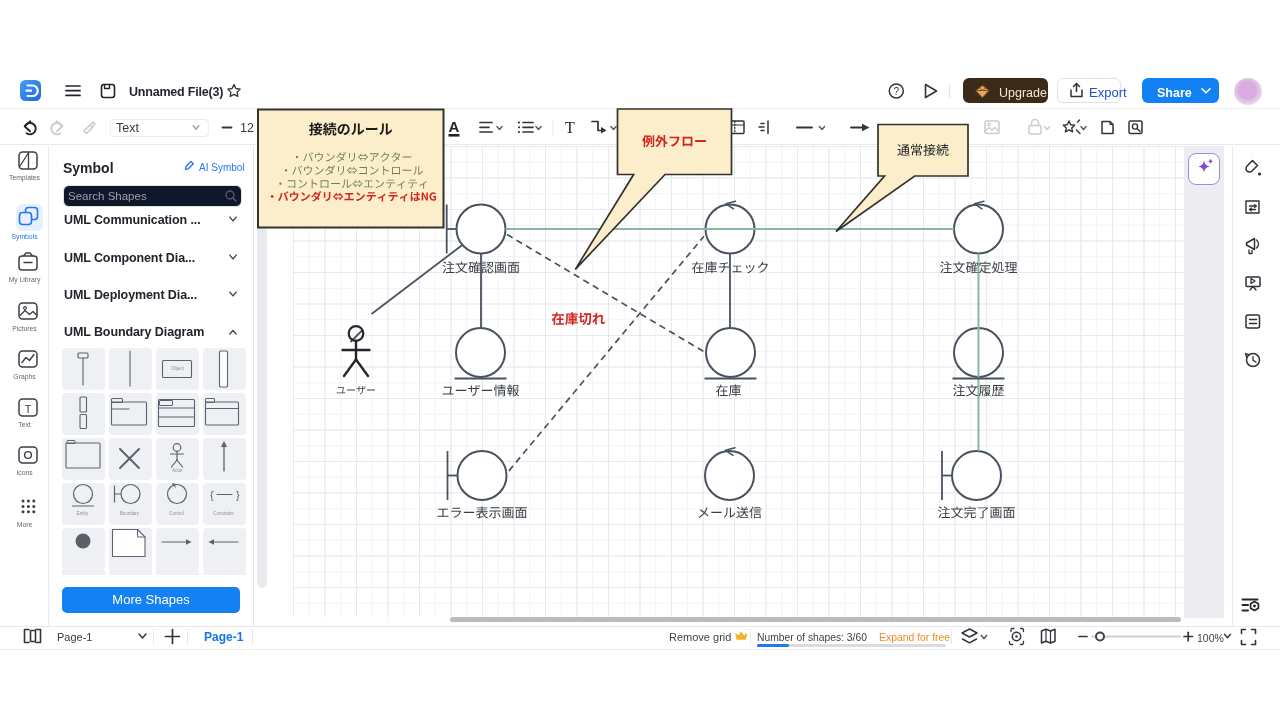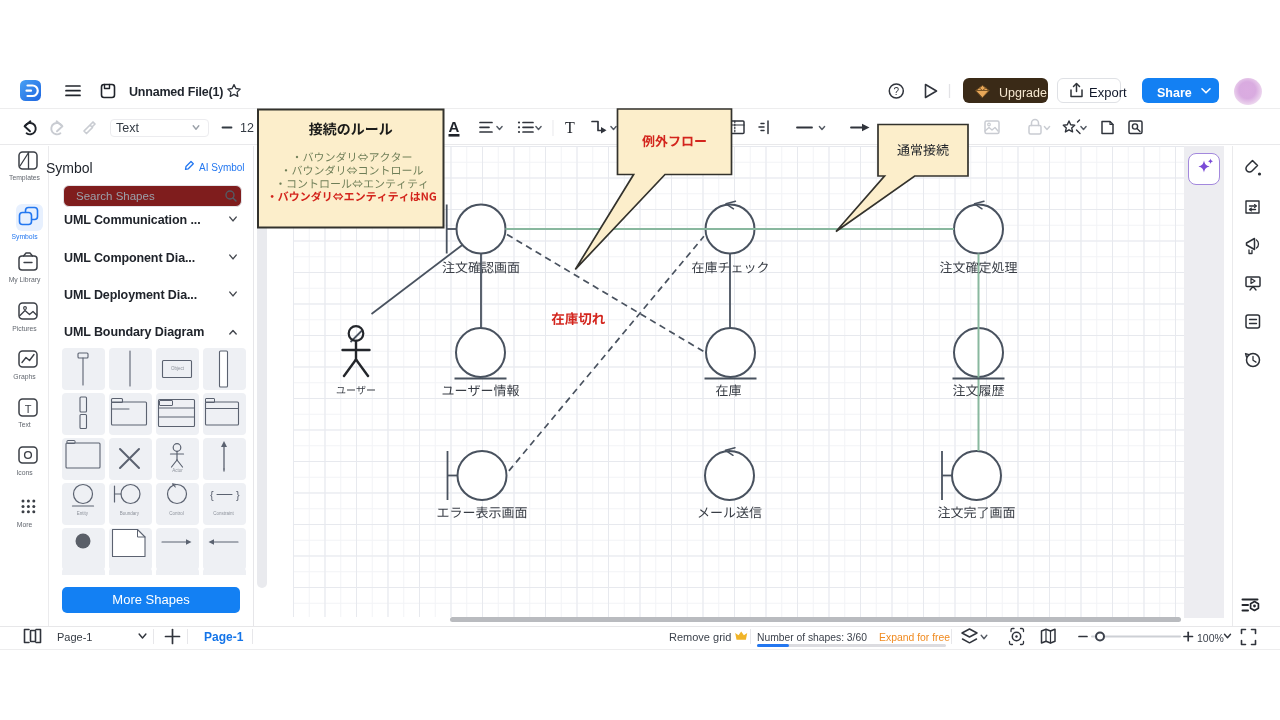--- a/index.html
+++ b/index.html
@@ -23,65 +23,65 @@
 #aibtn{left:1188px;top:153px;width:32px;height:32px;background:#fff;border:1.5px solid #a388dd;border-radius:8px}
 #rrail{left:1232px;top:146px;width:48px;height:480px;background:#fff;border-left:1px solid #eaeaec}
 #statusbar{left:0;top:626px;width:1280px;height:24px;background:#fff;border-top:1px solid #e7e7e9;border-bottom:1px solid #ededee}
 .vsep{position:absolute;width:1px;background:#e7e7ea}
 .btn{position:absolute;border-radius:6px;font-size:13px}
 #upgrade{left:963px;top:78px;width:85px;height:25px;background:#3a2a17;color:#f6e8d0}
 #export{left:1057px;top:78px;width:64px;height:25px;background:#fff;border:1px solid #dfe1e5;color:#2f3338}
 #share{left:1142px;top:78px;width:77px;height:25px;background:#1380f3;color:#fff}
 #moreshapes{left:62px;top:587px;width:178px;height:26px;background:#1380f3;border-radius:5px;color:#fff;
  font-size:13px;text-align:center;line-height:26px}
-#search{left:63px;top:185px;width:179px;height:22px;border:1px solid #e4e4e8;border-radius:6px;background:#7f1d1d;
- font-size:11.5px;color:#9ba1ab;line-height:20px;padding-left:12px}
+#search{left:63px;top:185px;width:179px;height:22px;border:1px solid #e4e4e8;border-radius:6px;background:#0f172a;
+ font-size:11.5px;color:#9ba1ab;line-height:20px;padding-left:4px}
 .sect{position:absolute;font-weight:bold;font-size:12.5px;color:#20242b;left:64px;letter-spacing:-0.1px}
 .cell{position:absolute;width:43px;height:42px;background:#eef0f4;border-radius:4px}
 .rlab{position:absolute;font-size:6.8px;color:#62676f;width:49px;text-align:center;left:0}
 .slab{position:absolute;font-size:4.5px;color:#8d929b;text-align:center}
 </style></head><body>
 <div id="titlebar" class="ab" style=""></div>
 <div id="toolbar" class="ab" style=""></div>
 <div id="rail" class="ab" style=""></div>
 <div id="panel" class="ab" style=""></div>
 <div id="canvas" class="ab" style="">
     <div id="grid"></div>
   </div>
 <div id="pscroll" class="ab" style=""></div>
 <div id="hscroll" class="ab" style=""></div>
 <div id="aistrip" class="ab" style=""></div>
 <div id="aibtn" class="ab" style=""></div>
 <div id="rrail" class="ab" style=""></div>
 <div id="statusbar" class="ab" style=""></div>
-<div class="txt" style="left:129px;top:84.5px;font-size:12.5px;color:#1f242c;font-weight:bold;letter-spacing:-0.2px">Unnamed File(1)</div>
+<div class="txt" style="left:129px;top:84.5px;font-size:12.5px;color:#1f242c;font-weight:bold;letter-spacing:-0.2px">Unnamed File(3)</div>
 <div id="upgrade" class="btn"></div>
 <div id="export" class="btn"></div>
 <div id="share" class="btn"></div>
 <div class="txt" style="left:999px;top:85.5px;font-size:12.5px;color:#f6e8d0;font-weight:normal;">Upgrade</div>
-<div class="txt" style="left:1089px;top:85px;font-size:13px;color:#0f172a;font-weight:normal;">Export</div>
+<div class="txt" style="left:1089px;top:85px;font-size:13px;color:#1d4ed8;font-weight:normal;">Export</div>
 <div class="txt" style="left:1157px;top:85.5px;font-size:12.5px;color:#ffffff;font-weight:bold;">Share</div>
 <div class="ab" style="left:1234px;top:78px;width:28px;height:27px;border-radius:50%;background:radial-gradient(circle at 48% 45%, #dbace1 0%, #d9abe0 40%, #ecd5ee 70%, rgba(255,255,255,0) 97%)"></div>
 <div class="ab" style="left:110px;top:119px;width:99px;height:18px;border:1px solid #ececef;border-radius:4px"></div>
 <div class="txt" style="left:116px;top:121px;font-size:12.5px;color:#333a43;font-weight:normal;">Text</div>
 <div class="txt" style="left:240px;top:121px;font-size:12.5px;color:#333a43;font-weight:normal;">12</div>
 <div class="txt" style="left:57px;top:630.5px;font-size:11px;color:#343a42;font-weight:normal;">Page-1</div>
 <div class="txt" style="left:204px;top:630px;font-size:12px;color:#1474e8;font-weight:bold;">Page-1</div>
 <div class="vsep" style="left:153px;top:629px;height:15px"></div>
 <div class="vsep" style="left:187px;top:629px;height:15px"></div>
 <div class="vsep" style="left:252px;top:629px;height:15px"></div>
 <div class="txt" style="left:669px;top:631px;font-size:11px;color:#3c424c;font-weight:normal;">Remove grid</div>
 <div class="vsep" style="left:750px;top:629px;height:15px"></div>
 <div class="txt" style="left:757px;top:631.5px;font-size:10.3px;color:#3c424c;font-weight:normal;">Number of shapes: 3/60</div>
 <div class="ab" style="left:757px;top:644px;width:189px;height:2.5px;background:#dcdce0;border-radius:2px"></div>
 <div class="ab" style="left:757px;top:644px;width:32px;height:2.5px;background:#2377f0;border-radius:2px"></div>
 <div class="txt" style="left:879px;top:631.5px;font-size:10.4px;color:#f08a1f;font-weight:normal;">Expand for free</div>
 <div class="vsep" style="left:951px;top:629px;height:15px"></div>
 <div class="txt" style="left:1197px;top:631.5px;font-size:10.5px;color:#3c424c;font-weight:normal;">100%</div>
-<div class="txt" style="left:46px;top:159.5px;font-size:14px;color:#1d2129;font-weight:normal;">Symbol</div>
+<div class="txt" style="left:63px;top:159.5px;font-size:14px;color:#1d2129;font-weight:bold;">Symbol</div>
 <div class="txt" style="left:199px;top:161.5px;font-size:10px;color:#2377f0;font-weight:normal;">AI Symbol</div>
 <div id="search" class="ab">Search Shapes</div>
 <div class="sect" style="top:213px">UML Communication ...</div>
 <div class="sect" style="top:251px">UML Component Dia...</div>
 <div class="sect" style="top:288px">UML Deployment Dia...</div>
 <div class="sect" style="top:325px">UML Boundary Diagram</div>
 <div id="moreshapes" class="ab">More Shapes</div>
 <div class="cell" style="left:61.5px;top:348px"></div>
 <div class="cell" style="left:108.5px;top:348px"></div>
 <div class="cell" style="left:155.5px;top:348px"></div>

